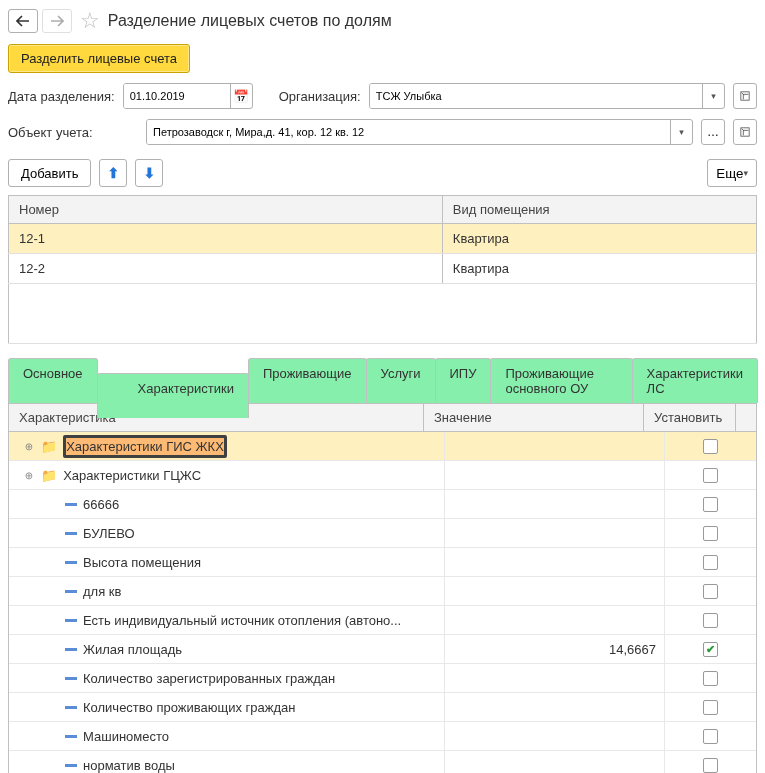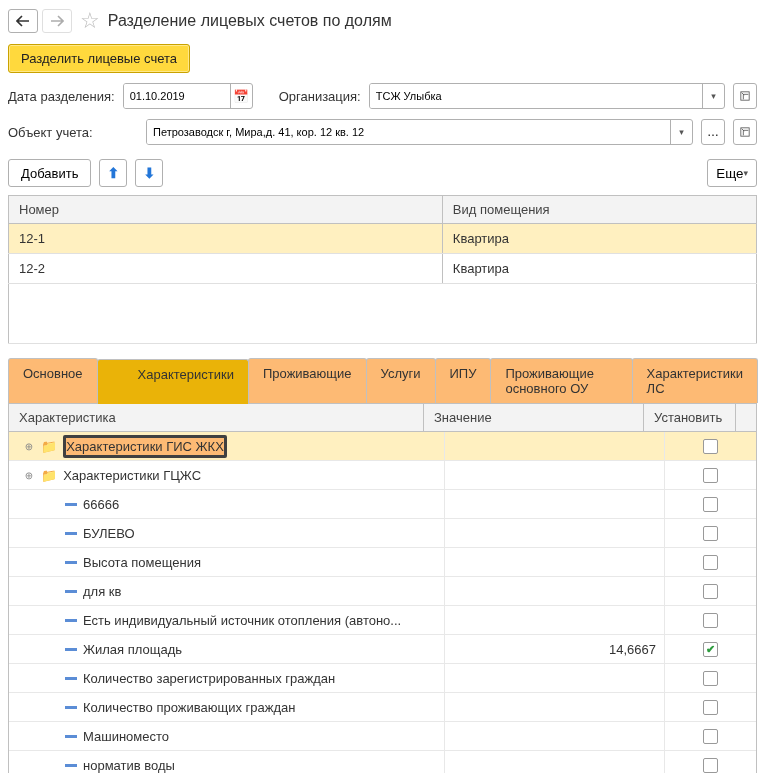--- a/index.html
+++ b/index.html
@@ -73,24 +73,24 @@
     border: 1px solid #e0e0e0; border-left: 1px solid #c0c0c0;
     border-right: 1px solid #c0c0c0; padding: 7px 10px;
   }
   .grid .selected { background: #fff0c0; border-top: 1px solid #e6cc5a; border-bottom: 1px solid #e6cc5a;}
   .grid-body-pad { height: 60px; }
   .tab-bar {
     display: flex; border-bottom: 1px solid #c0c0c0; margin-top: 14px;
   }
   .tab {
     padding: 7px 14px; border: 1px solid #c0c0c0; border-bottom: none;
-    background: #fdba74; cursor: pointer; margin-right: -1px;
+    background: #86efac; cursor: pointer; margin-right: -1px;
     border-radius: 3px 3px 0 0; color: #333;
   }
-  .tab.active { background: #eab308; position: relative; top: 1px; padding-left: 40px; }
+  .tab.active { background: #86efac; position: relative; top: 15px; padding-left: 40px; }
   .char-wrap { border: 1px solid #c0c0c0; border-top: none; }
   .char-head {
     display: flex; background: #f3f3f3; border-bottom: 1px solid #c0c0c0;
   }
   .char-head .col { padding: 6px 10px; border-right: 1px solid #c0c0c0; color:#444;}
   .char-head .col:last-child { border-right: none; }
   .col-c { flex: 1; }
   .col-v { width: 220px; text-align: left; }
   .col-s { width: 92px; text-align: left; }
   .col-scroll { width: 15px; }

